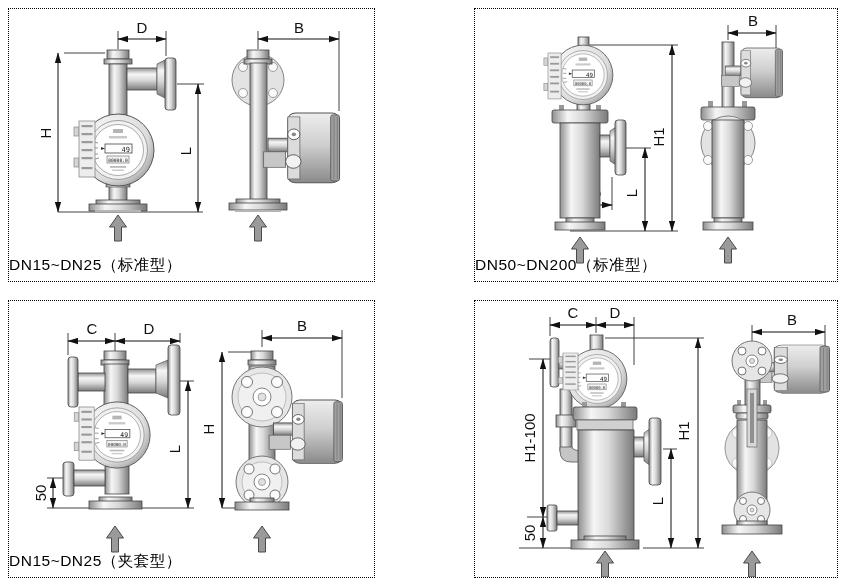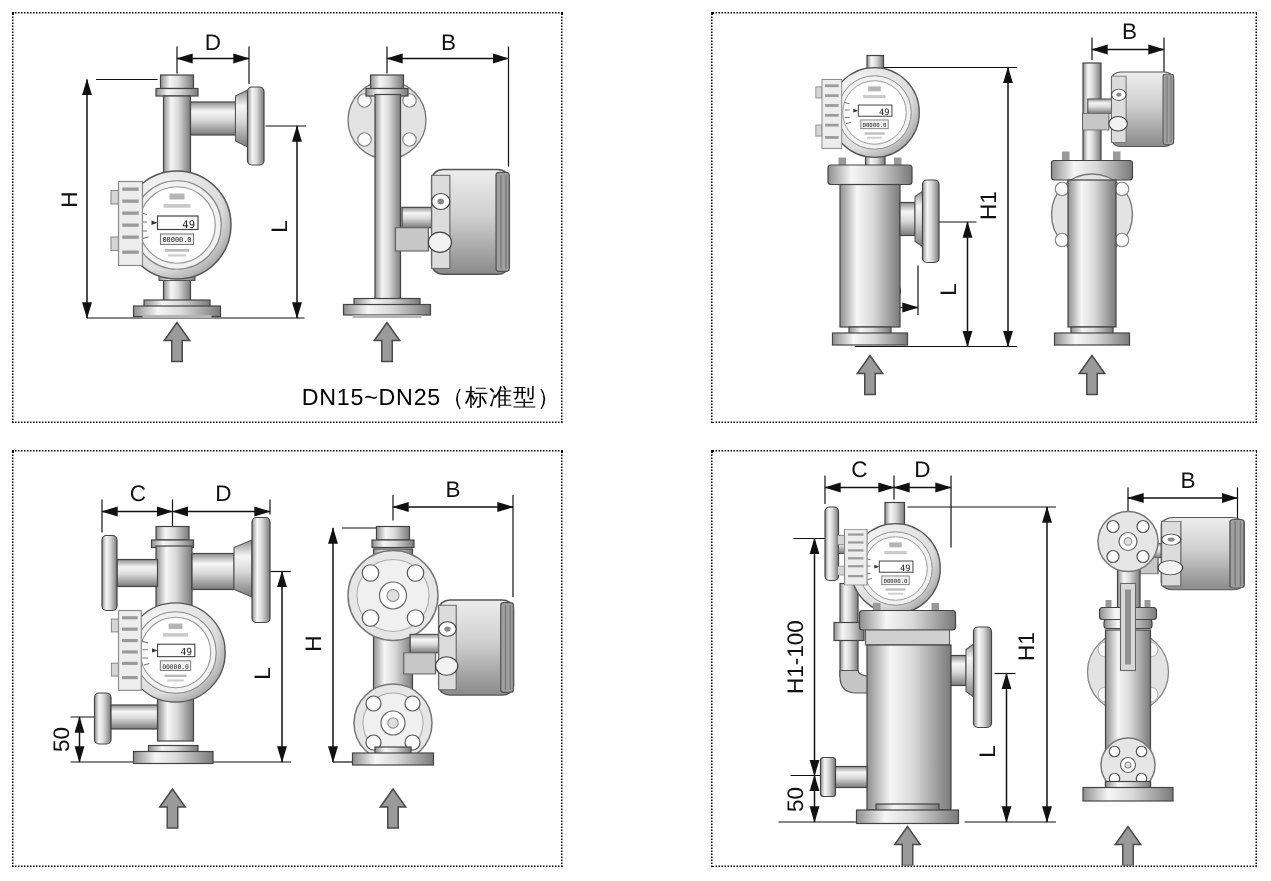--- a/index.html
+++ b/index.html
@@ -1,20 +1,20 @@
 <!DOCTYPE html>
 <html><head>
 <meta charset="utf-8">
 <style>
   html,body{margin:0;padding:0;background:#fff;}
   #canvas{position:relative;width:847px;height:587px;background:#ffffff;overflow:hidden;
           font-family:"Liberation Sans","DejaVu Sans",sans-serif;}
   .panel{position:absolute;border:1px dotted #000;background:#fff;}
   .panel svg{position:absolute;left:0;top:0;}
-  .caption{position:absolute;left:0;right:0;bottom:5px;text-align:right;
+  .caption{position:absolute;left:0;right:0;bottom:5px;text-align:left;
            font-size:15.5px;color:#000;letter-spacing:.5px;}
   
   .dl{stroke:#111;stroke-width:1;fill:none;}
   .xl{stroke:#111;stroke-width:.8;fill:none;}
   text.dim{fill:#111;font-size:15px;font-family:"Liberation Sans","DejaVu Sans",sans-serif;}
   text.lcd{fill:#222;font-family:"DejaVu Sans Mono",monospace;}
   .metal{stroke:#444;stroke-width:.8;}
   .thin{stroke:#555;stroke-width:.7;}
 </style>
 </head>
@@ -234,20 +234,21 @@
             <circle cx="273" cy="117" r="4.5"></circle>
         <circle cx="233" cy="151" r="4.5"></circle>
             <circle cx="273" cy="151" r="4.5"></circle>
       </g>
       <rect x="237" y="111" width="32" height="98" fill="url(#gPipeH)" class="metal"></rect>
       <rect x="239" y="209" width="28" height="5" fill="url(#gPipeH)" class="metal"></rect>
       <rect x="228" y="213" width="50" height="8" fill="url(#gPipeH)" class="metal"></rect>
       <use href="#flowArrow" x="253" y="241"></use>
     </g>
   </svg>
+  <div class="caption">DN50~DN200（标准型）</div>
 </div>
 
 <div class="panel" style="left:8px;top:300px;width:365px;height:276px">
   <svg viewBox="0 0 365 276" width="365" height="276">
 
     <g>
       <line class="xl" x1="59" y1="32" x2="59" y2="54"></line>
       <line class="xl" x1="106" y1="32" x2="106" y2="52"></line>
       <line class="dl" x1="59" y1="40" x2="106" y2="40" marker-start="url(#mA)" marker-end="url(#mA)"></line>
       <text class="dim" x="83" y="33" text-anchor="middle">C</text>
@@ -329,20 +330,21 @@
               <circle cx="266" cy="194" r="5"></circle>
         </g>
         <circle cx="253" cy="181" r="8" fill="#fff" stroke="#666" stroke-width=".8"></circle>
         <circle cx="253" cy="181" r="3.5" fill="#e0e0e0" stroke="#888" stroke-width=".7"></circle>
       </g>
       <rect x="241" y="197" width="24" height="5" fill="url(#gPipeH)" class="metal"></rect>
       <rect x="226" y="201" width="54" height="8" fill="url(#gPipeH)" class="metal"></rect>
       <use href="#flowArrow" x="253" y="238"></use>
     </g>
   </svg>
+  <div class="caption">DN15~DN25（夹套型）</div>
 </div>
 
 <div class="panel" style="left:474px;top:300px;width:362px;height:276px">
   <svg viewBox="0 0 362 276" width="362" height="276">
 
     <g>
       <line class="xl" x1="75" y1="16" x2="75" y2="35"></line>
       <line class="xl" x1="121" y1="16" x2="121" y2="32"></line>
       <line class="dl" x1="75" y1="24" x2="121" y2="24" marker-start="url(#mA)" marker-end="url(#mA)"></line>
       <text class="dim" x="98" y="17" text-anchor="middle">C</text>

